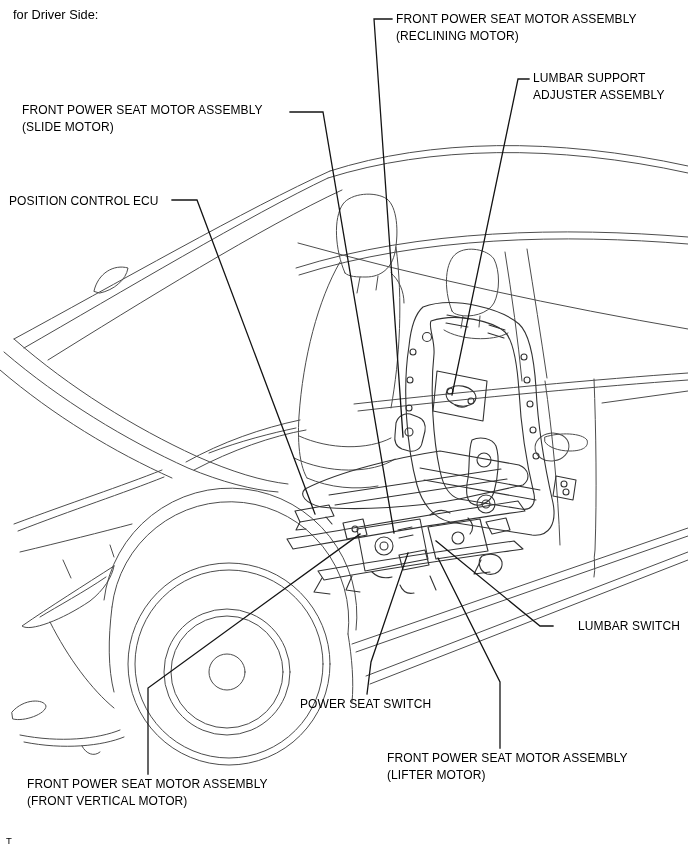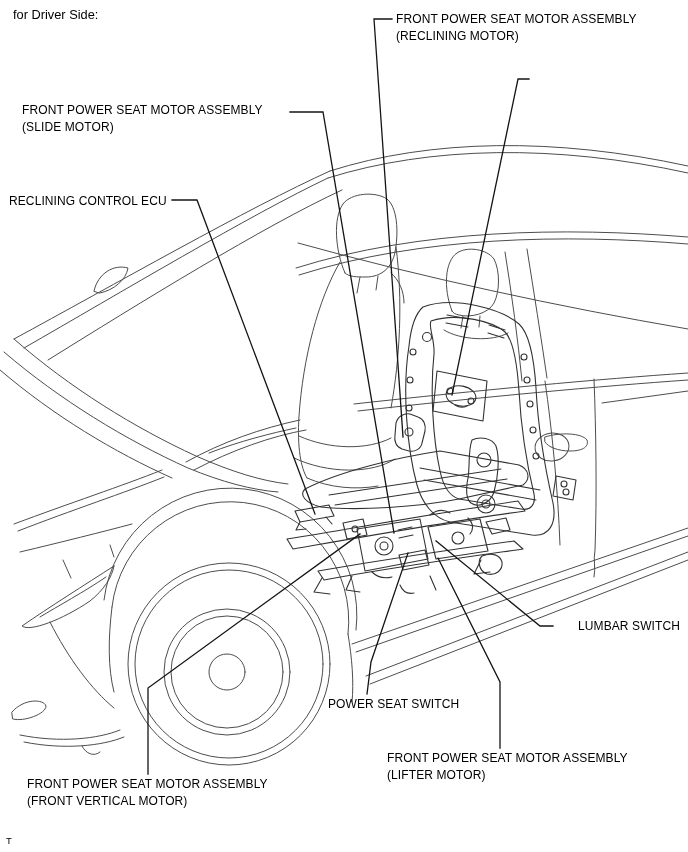--- a/index.html
+++ b/index.html
@@ -208,29 +208,31 @@
       <polyline class="leader" points="500,748 500,682 438,558"></polyline>
       <polyline class="leader" points="148,774 148,688 360,534"></polyline>
     </g>
   </svg>
 
   <div class="title" style="left:13px;top:7px;">for Driver Side:</div>
 
   <div class="label" style="left:396px;top:11px;">FRONT POWER SEAT MOTOR ASSEMBLY
 (RECLINING MOTOR)</div>
 
+  <div class="label" style="left:533px;top:70px;">LUMBAR SUPPORT
+ADJUSTER ASSEMBLY</div>
 
   <div class="label" style="left:22px;top:102px;">FRONT POWER SEAT MOTOR ASSEMBLY
 (SLIDE MOTOR)</div>
 
-  <div class="label" style="left:9px;top:193px;">RECLINING CONTROL ECU</div>
+  <div class="label" style="left:9px;top:193px;">POSITION CONTROL ECU</div>
 
   <div class="label" style="left:558px;top:618px;margin-left:20px;">LUMBAR SWITCH</div>
 
-  <div class="label" style="left:300px;top:696px;margin-left:28px;">POWER SEAT SWITCH</div>
+  <div class="label" style="left:300px;top:696px;">POWER SEAT SWITCH</div>
 
   <div class="label" style="left:387px;top:750px;">FRONT POWER SEAT MOTOR ASSEMBLY
 (LIFTER MOTOR)</div>
 
   <div class="label" style="left:27px;top:776px;">FRONT POWER SEAT MOTOR ASSEMBLY
 (FRONT VERTICAL MOTOR)</div>
 
   <div class="footer-mark" style="left:6px;top:836px;">T</div>
 </div>
 

